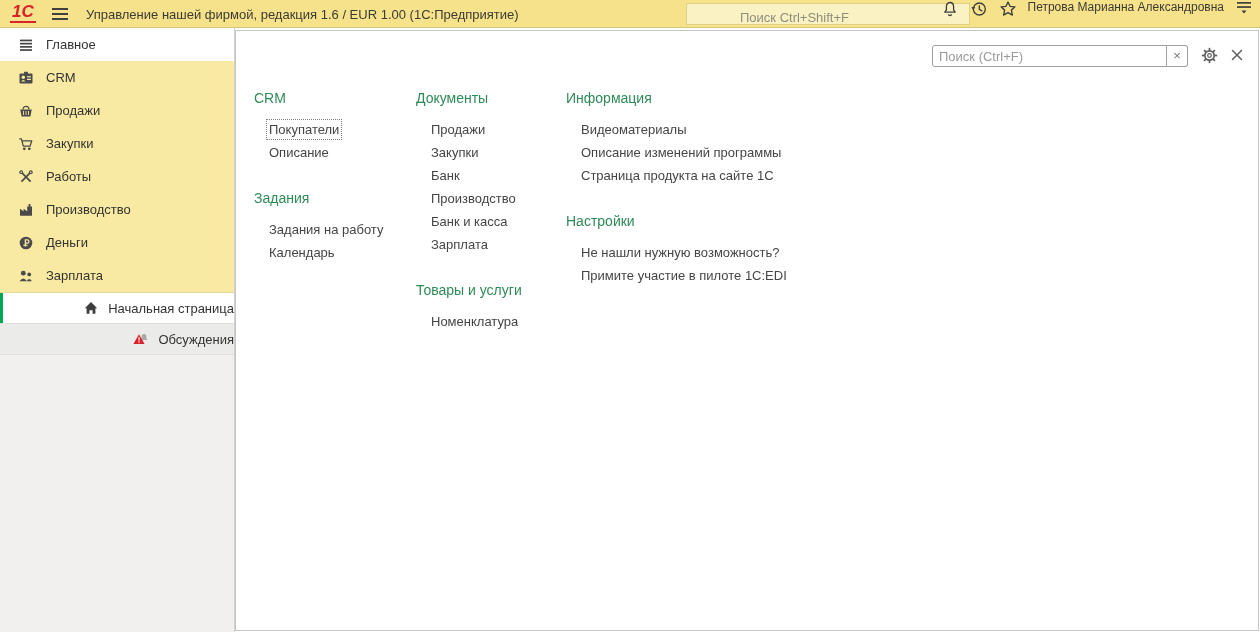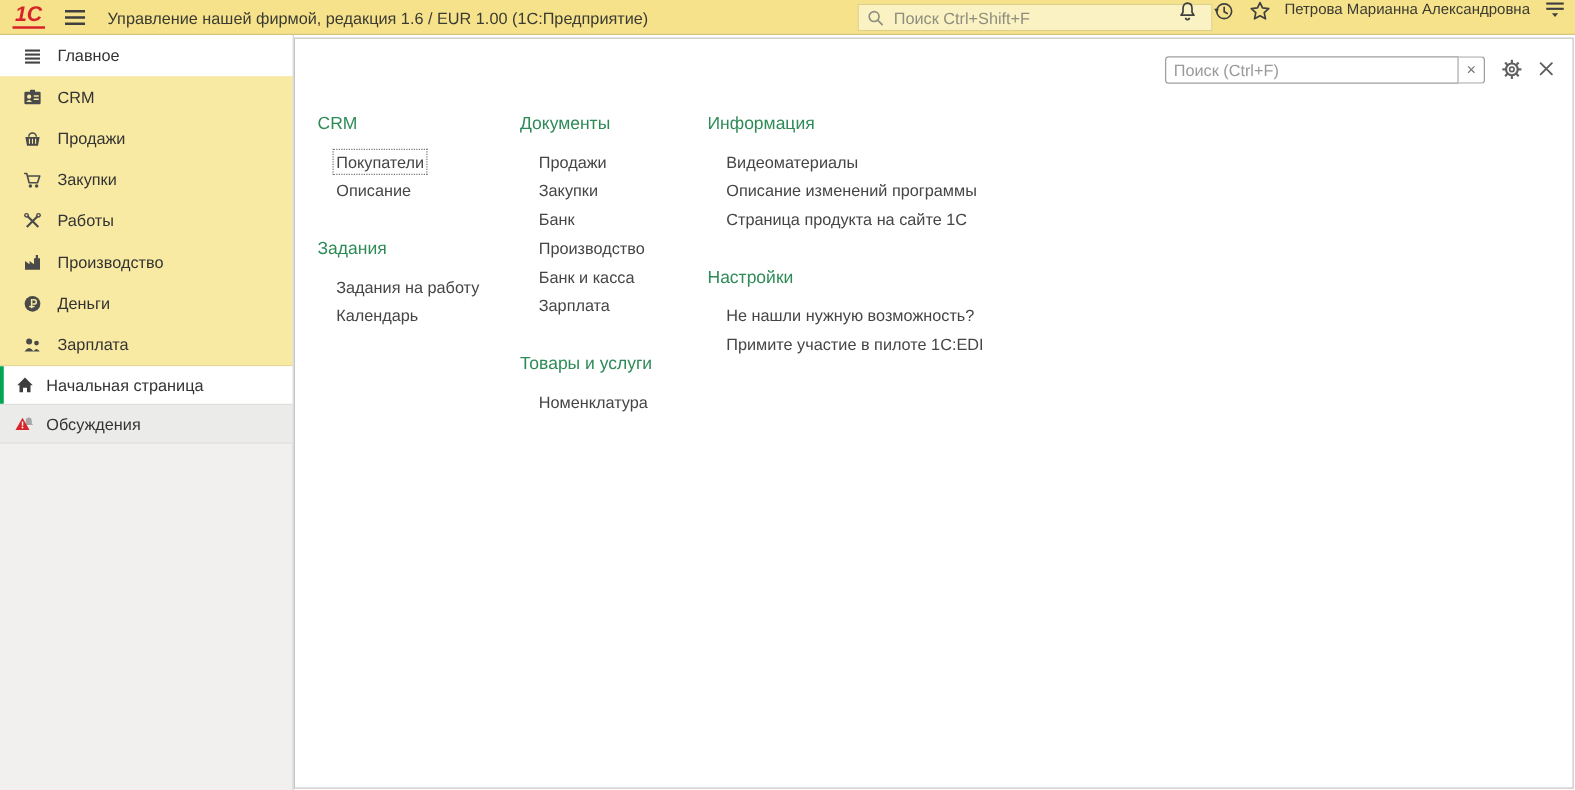--- a/index.html
+++ b/index.html
@@ -13,39 +13,39 @@
     background:#f5e28b;border-bottom:1px solid #d6c67c;box-sizing:border-box;}
   .logo{position:absolute;left:10px;top:3px;color:#d8232a;font-weight:bold;
     font-style:italic;font-size:17px;line-height:18px;border-bottom:2px solid #d8232a;
     padding:0 2px;cursor:pointer;}
   .tb-burger{position:absolute;left:52px;top:8px;width:16px;height:12px;
     display:flex;flex-direction:column;justify-content:space-between;cursor:pointer;}
   .tb-burger span{display:block;height:2px;background:#3f3f3f;}
   .tb-title{position:absolute;left:86px;top:7px;font-size:13px;color:#3b3b33;white-space:nowrap;}
   .tb-search{position:absolute;left:686px;top:3px;width:284px;height:22px;
     background:#fbf2c3;border:1px solid #e0d084;box-sizing:border-box;
-    display:flex;align-items:center;gap:5px;padding:0 6px;}
+    display:flex;align-items:center;gap:5px;padding:0 22px;flex-direction:column;}
   .tb-search input{flex:1;border:none;outline:none;background:transparent;
     font-size:13px;color:#555;font-family:inherit;min-width:0;}
   .tb-search input::placeholder{color:#8e8e7e;}
   .tb-right{position:absolute;right:2px;top:0;height:28px;display:flex;
     align-items:flex-start;gap:11px;padding-right:5px;}
   .tb-right svg{cursor:pointer;flex:none;}
   .user-name{font-size:12px;color:#3b3b33;white-space:nowrap;cursor:pointer;}
   
   .sidebar{position:absolute;left:0;top:28px;width:235px;height:604px;
     background:#f1f0ee;border-right:1px solid #d0d0ce;box-sizing:border-box;}
   .sb-item{height:33px;display:flex;align-items:center;padding-left:18px;gap:12px;
     font-size:13px;color:#333;cursor:pointer;}
   .sb-item svg{flex:none;}
   .sb-item.white{background:#fff;}
   .sb-yellow{background:#f8eaa2;border-bottom:1px solid #e6d898;}
   .sb-bitem{position:relative;height:30px;display:flex;align-items:center;
     padding-left:12px;gap:9px;font-size:13px;color:#333;cursor:pointer;
-    border-bottom:1px solid #dfdfdd;}
+    border-bottom:1px solid #dfdfdd;justify-content:flex-end;}
   .sb-bitem.active{background:#fff;}
   .sb-bitem.discussions{background:#ebebe9;}
   .active-bar{position:absolute;left:0;top:0;width:3px;height:100%;background:#00a651;}
   
   .content{position:absolute;left:235px;top:30px;width:1024px;height:601px;
     background:#fff;border:1px solid #c6c6c4;box-sizing:border-box;}
   .ct-search{position:absolute;top:14px;right:70px;width:256px;height:22px;display:flex;}
   .ct-search input{flex:1;border:1px solid #9f9f9f;border-radius:3px 0 0 3px;
     padding:0 6px;font-size:13px;color:#555;outline:none;font-family:inherit;
     box-sizing:border-box;height:22px;background:#fff;min-width:0;}

